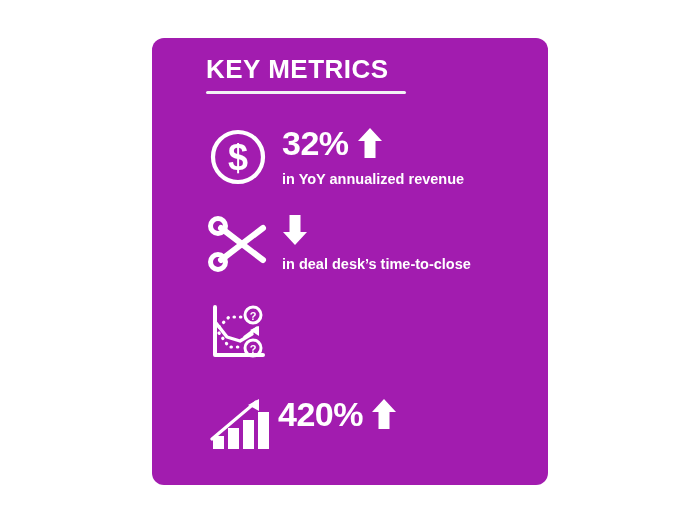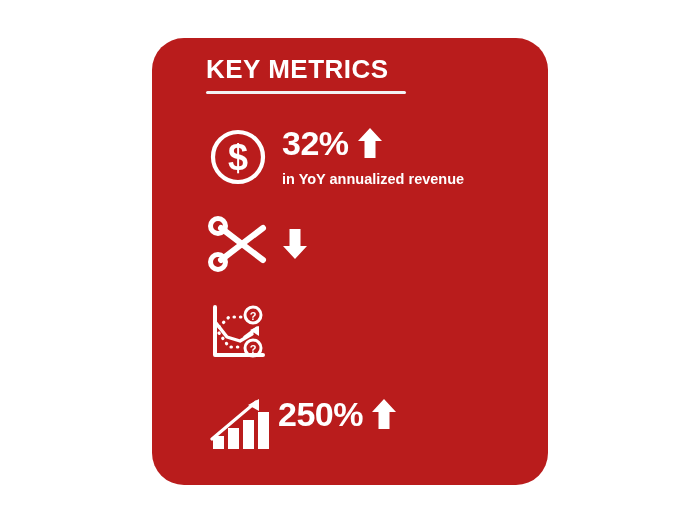--- a/index.html
+++ b/index.html
@@ -20,22 +20,22 @@
     height: 525px;
   }
 
   
   .card {
     position: absolute;
     left: 152px;
     top: 38px;
     width: 396px;
     height: 447px;
-    background: #b91c1c;
-    border-radius: 32px;
+    background: #a21caf;
+    border-radius: 12px;
     box-sizing: border-box;
     padding: 0;
   }
 
   
   .card-title {
     position: absolute;
     left: 54px;
     top: 16px;
     color: #ffffff;
@@ -165,20 +165,21 @@
           </svg>
         </div>
         <div class="metric-text">
           <div class="metric-headline">
             <span class="metric-arrow">
               <svg width="26" height="32" viewBox="0 0 26 32" aria-hidden="true">
                 <path d="M13 31 L25 18 L18.5 18 L18.5 1 L7.5 1 L7.5 18 L1 18 Z" fill="#ffffff"></path>
               </svg>
             </span>
           </div>
+          <div class="metric-sub">in deal desk’s time-to-close</div>
         </div>
       </div>
 
       <div class="metric-row row-forecast">
         <div class="metric-icon">
           <svg width="62" height="58" viewBox="0 0 62 58" aria-hidden="true">
 
             <path d="M8 4 L8 52 L56 52" fill="none" stroke="#ffffff" stroke-width="4" stroke-linecap="round" stroke-linejoin="round"></path>
 
             <path d="M9 20 L20 34 L33 38 L45 31" fill="none" stroke="#ffffff" stroke-width="3.4" stroke-linecap="round" stroke-linejoin="round"></path>
@@ -208,21 +209,21 @@
             <rect x="21" y="33" width="11" height="21" fill="#ffffff"></rect>
             <rect x="36" y="25" width="11" height="29" fill="#ffffff"></rect>
             <rect x="51" y="17" width="11" height="37" fill="#ffffff"></rect>
 
             <path d="M5 44 L49 7" fill="none" stroke="#ffffff" stroke-width="3.2" stroke-linecap="round"></path>
             <path d="M52 4 L52 16 L41 10 Z" fill="#ffffff"></path>
           </svg>
         </div>
         <div class="metric-text">
           <div class="metric-headline">
-            <span>250%</span>
+            <span>420%</span>
             <span class="metric-arrow">
               <svg width="26" height="32" viewBox="0 0 26 32" aria-hidden="true">
                 <path d="M13 1 L25 14 L18.5 14 L18.5 31 L7.5 31 L7.5 14 L1 14 Z" fill="#ffffff"></path>
               </svg>
             </span>
           </div>
         </div>
       </div>
 
     </div>

